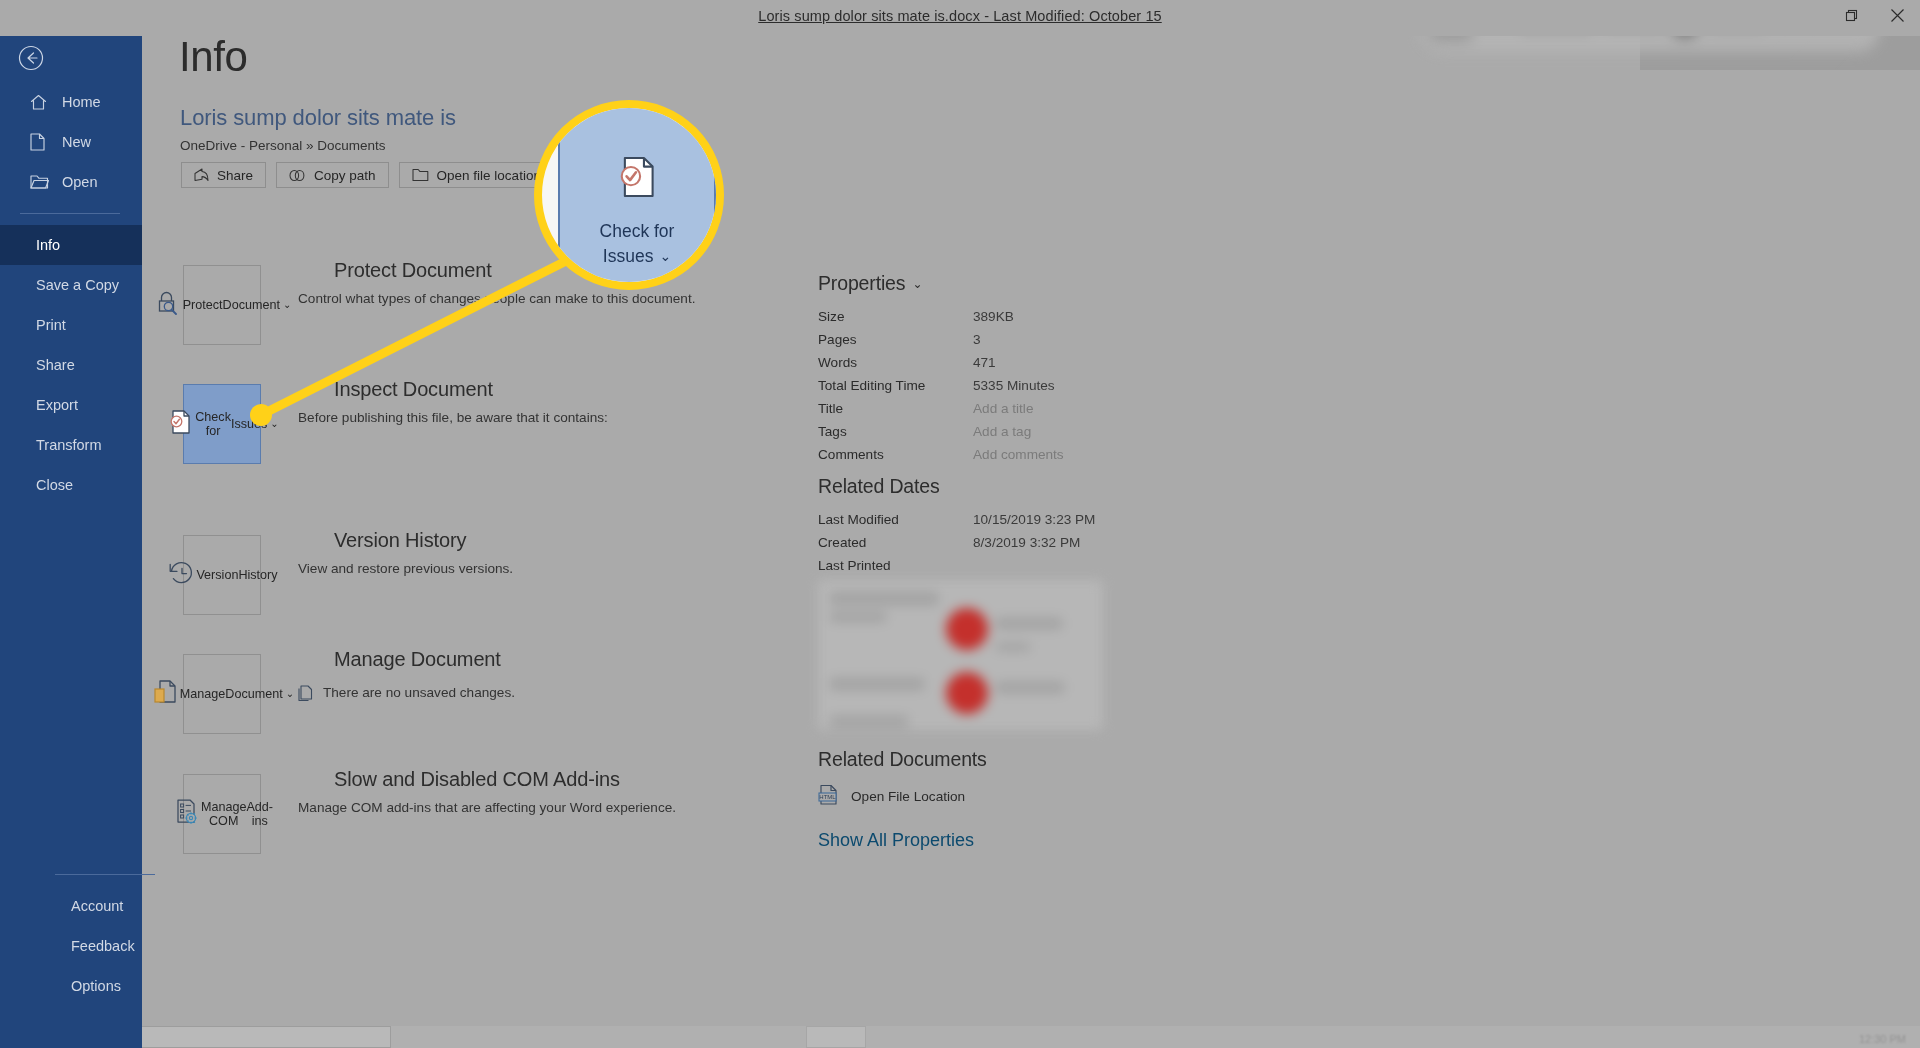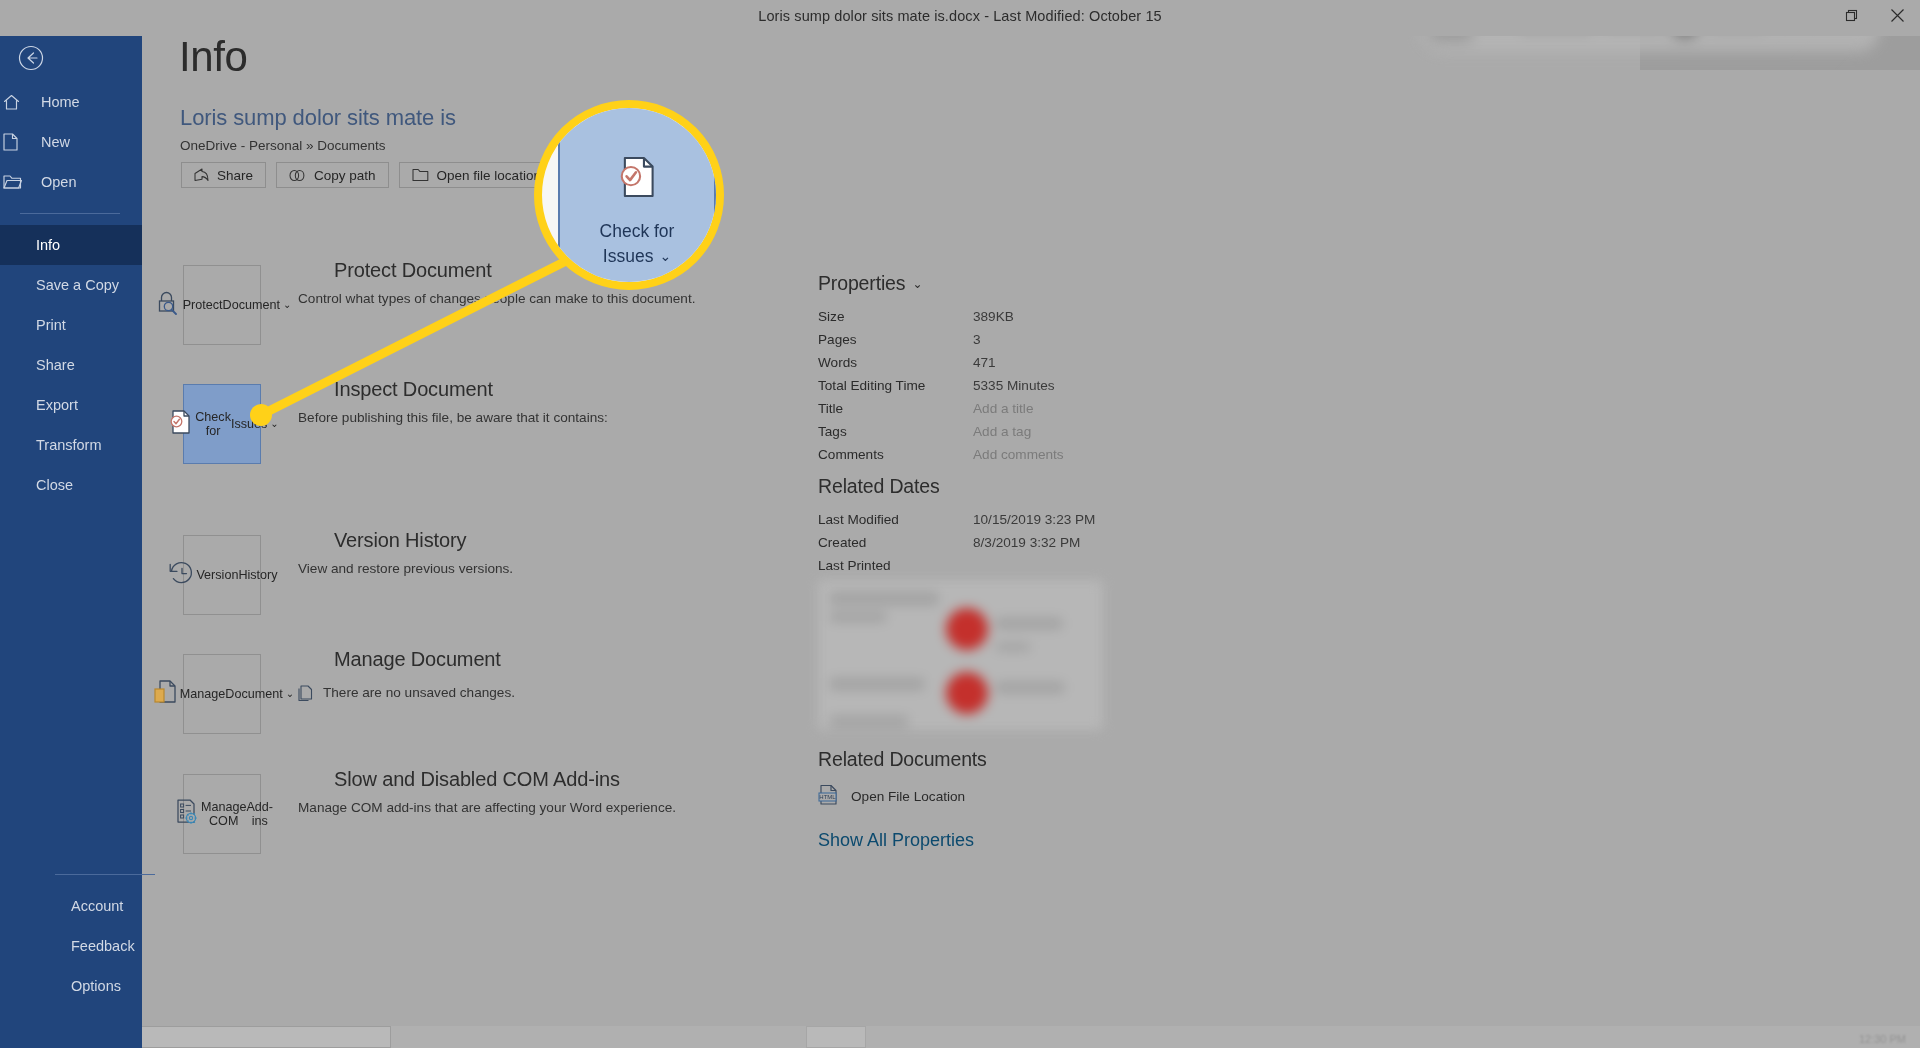--- a/index.html
+++ b/index.html
@@ -30,20 +30,21 @@
   }
   .titlebar-text {
     position: absolute;
     top: 8px;
     left: 0;
     width: 1920px;
     text-align: center;
     font-size: 14.5px;
     color: #2c2c2c;
     letter-spacing: 0.1px;
+    text-decoration: underline;
   }
   .win-controls {
     position: absolute;
     top: 0;
     right: 0;
     height: 36px;
     display: flex;
     align-items: flex-start;
   }
   .win-btn {
@@ -107,21 +108,21 @@
   .nav-item {
     position: relative;
     height: 40px;
     display: flex;
     align-items: center;
     color: #d2d9e5;
     font-size: 14.5px;
     padding-left: 17px;
     box-sizing: border-box;
   }
-  .nav-item.with-icon { padding-left: 3px; gap: 6px; }
+  .nav-item.with-icon { padding-left: 30px; }
   .nav-item .nav-ico {
     width: 22px;
     height: 20px;
     margin-right: 10px;
     display: inline-flex;
     align-items: center;
     justify-content: flex-start;
     color: #c8d2e2;
     flex: none;
   }

